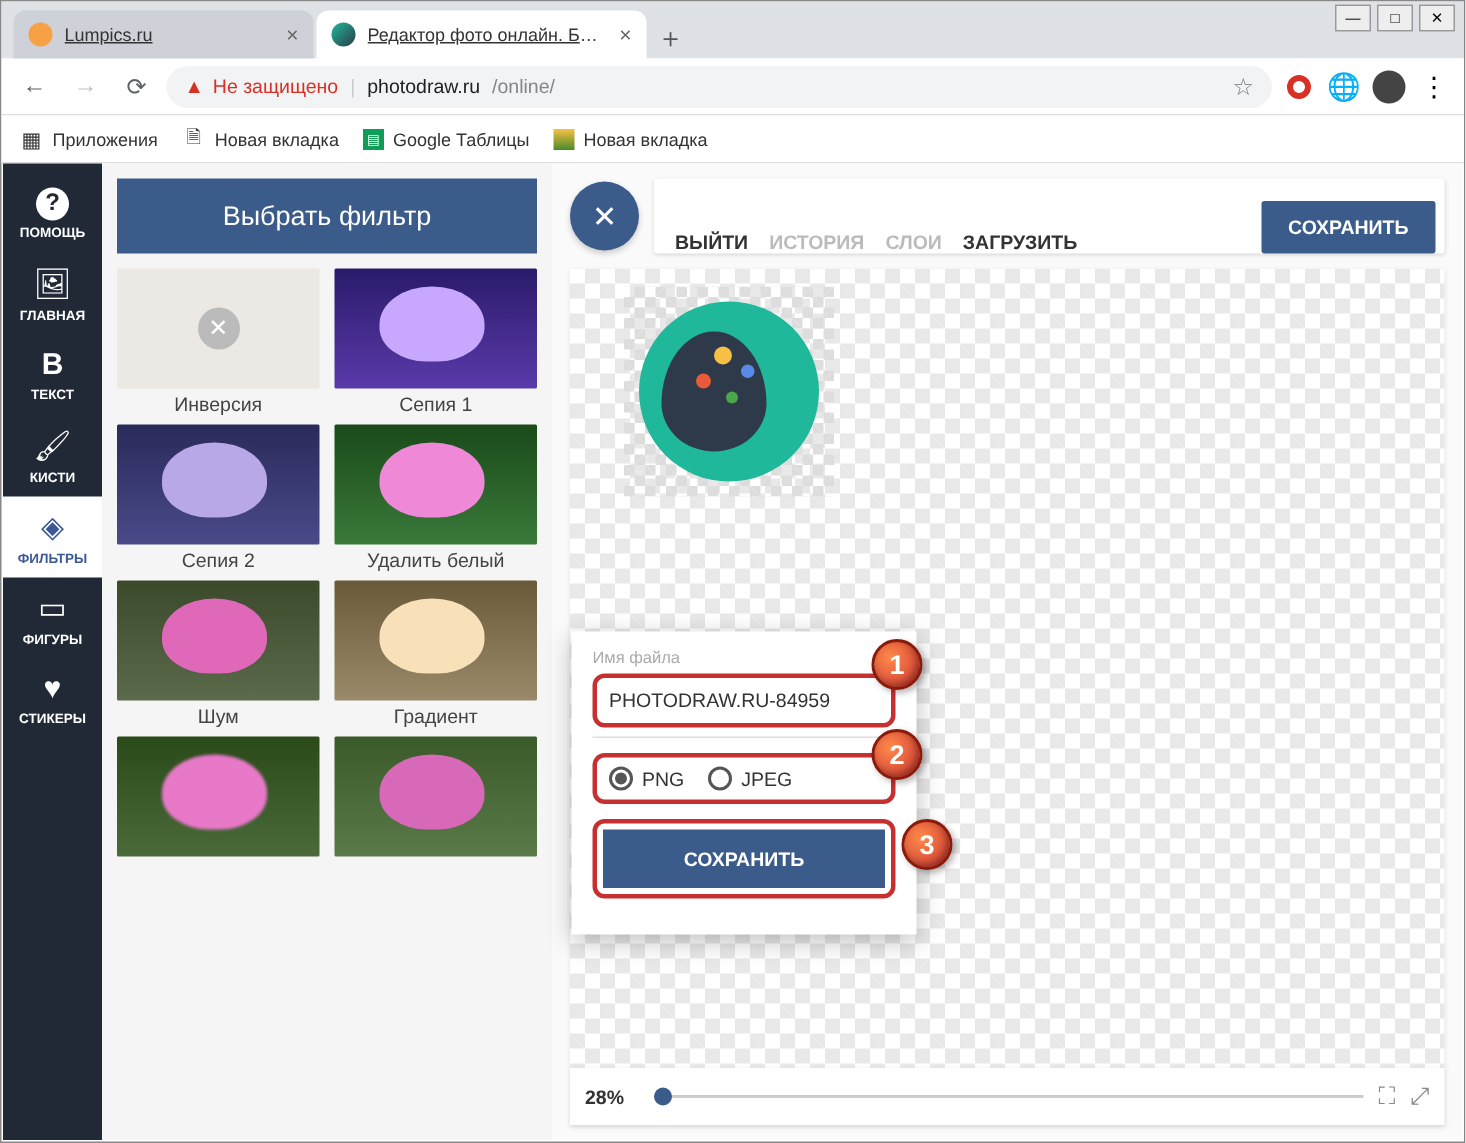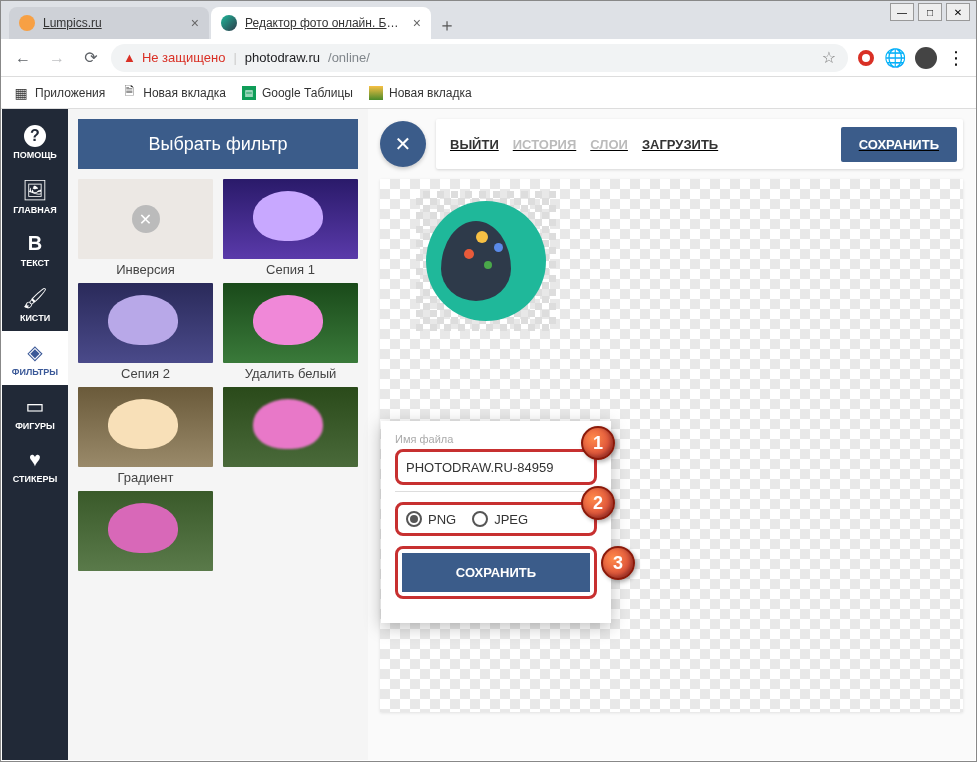--- a/index.html
+++ b/index.html
@@ -39,21 +39,21 @@
 .filters-panel { width: 300px; background: #f5f5f5; overflow: hidden; }
 .panel-header { height: 50px; background: #3b5c8a; color: #fff; display: flex; align-items: center; justify-content: center; font-size: 18px; font-weight: 400; margin: 10px 10px 0 10px; }
 .filter-grid { padding: 10px; display: grid; grid-template-columns: 1fr 1fr; gap: 6px 10px; }
 .filter-item { text-align: center; }
 .filter-thumb { width: 100%; height: 80px; background: #888; border-radius: 1px; position: relative; overflow: hidden; }
 .filter-label { font-size: 13px; color: #444; margin-top: 3px; }
 
 .canvas-area { flex: 1; position: relative; background: #fafafa; }
 .top-toolbar { position: absolute; top: 10px; left: 12px; right: 12px; height: 50px; display: flex; align-items: center; gap: 10px; }
 .close-circle { width: 46px; height: 46px; border-radius: 50%; background: #3b5c8a; color: #fff; display: flex; align-items: center; justify-content: center; font-size: 20px; cursor: pointer; box-shadow: 0 2px 4px rgba(0,0,0,0.2); }
-.toolbar-tabs { flex: 1; height: 50px; background: #fff; border-radius: 2px; box-shadow: 0 1px 3px rgba(0,0,0,0.15); display: flex; align-items: center; padding: 0 6px 0 14px; gap: 14px; text-decoration: underline; }
+.toolbar-tabs { flex: 1; height: 50px; background: #fff; border-radius: 2px; box-shadow: 0 1px 3px rgba(0,0,0,0.15); display: flex; align-items: flex-end; padding: 0 6px 0 14px; gap: 14px; }
 .tb-tab { font-size: 13px; font-weight: 700; color: #bbb; cursor: pointer; }
 .tb-tab.dark { color: #333; }
 .save-btn { background: #3b5c8a; color: #fff; padding: 10px 18px; font-size: 13px; font-weight: 700; cursor: pointer; border-radius: 2px; margin-left: auto; }
 
 .canvas-checker { position: absolute; top: 70px; left: 12px; right: 12px; bottom: 48px; background: #fff; background-image: linear-gradient(45deg,#e8e8e8 25%,transparent 25%),linear-gradient(-45deg,#e8e8e8 25%,transparent 25%),linear-gradient(45deg,transparent 75%,#e8e8e8 75%),linear-gradient(-45deg,transparent 75%,#e8e8e8 75%); background-size: 20px 20px; background-position: 0 0,0 10px,10px -10px,-10px 0; box-shadow: 0 1px 3px rgba(0,0,0,0.1); }
 .canvas-img { position: absolute; top: 12px; left: 36px; width: 140px; height: 140px; background-image: linear-gradient(45deg,#ddd 25%,transparent 25%),linear-gradient(-45deg,#ddd 25%,transparent 25%),linear-gradient(45deg,transparent 75%,#ddd 75%),linear-gradient(-45deg,transparent 75%,#ddd 75%); background-size: 14px 14px; background-position: 0 0,0 7px,7px -7px,-7px 0; display: flex; align-items: center; justify-content: center; }
 .palette-circle { width: 120px; height: 120px; border-radius: 50%; background: #1fb89a; position: relative; }
 .palette-dark { position: absolute; width: 70px; height: 80px; background: #2e3a4a; border-radius: 50% 50% 50% 50% / 60% 60% 40% 40%; top: 20px; left: 15px; }
 
 .zoom-bar { position: absolute; bottom: 10px; left: 12px; right: 12px; height: 38px; background: #fff; box-shadow: 0 1px 3px rgba(0,0,0,0.15); display: flex; align-items: center; padding: 0 10px; gap: 10px; }
@@ -194,20 +194,26 @@
             </div>
             <div class="filter-label">Сепия 2</div>
           </div>
         <div class="filter-item">
             <div class="filter-thumb" style="background:linear-gradient(#1a4a1a,#3a7a3a)">
               <div class="petals" style="background:#f088d8"></div>
             </div>
             <div class="filter-label">Удалить белый</div>
           </div>
         <div class="filter-item">
+            <div class="filter-thumb" style="background:linear-gradient(#3a4a2a,#5a6a4a)">
+              <div class="petals" style="background:#e068b8"></div>
+            </div>
+            <div class="filter-label">Шум</div>
+          </div>
+        <div class="filter-item">
             <div class="filter-thumb" style="background:linear-gradient(#6a5a3a,#9a8a6a)">
               <div class="petals" style="background:#f8e0b8"></div>
             </div>
             <div class="filter-label">Градиент</div>
           </div>
         <div class="filter-item">
             <div class="filter-thumb" style="background:linear-gradient(#2a4a1a,#4a6a3a)">
               <div class="petals" style="background:#e878c8;filter:blur(1px)"></div>
             </div>
           </div>
@@ -238,20 +244,28 @@
           <div class="palette-circle">
             <div class="palette-dark"></div>
             <span style="position:absolute;top:30px;left:50px;width:12px;height:12px;border-radius:50%;background:#f7c044"></span>
             <span style="position:absolute;top:48px;left:38px;width:10px;height:10px;border-radius:50%;background:#e85a3a"></span>
             <span style="position:absolute;top:60px;left:58px;width:8px;height:8px;border-radius:50%;background:#4aa84a"></span>
             <span style="position:absolute;top:42px;left:68px;width:9px;height:9px;border-radius:50%;background:#5a8ae8"></span>
           </div>
         </div>
       </div>
 
+      <div class="zoom-bar">
+        <span class="zoom-val">28%</span>
+        <div class="zoom-slider">
+            <div class="zoom-handle"></div>
+          </div>
+        <span style="color:#888">⛶</span>
+        <span style="color:#888">⤢</span>
+      </div>
     </div>
   </div>
 
   <div class="save-popup">
     <div class="popup-label">Имя файла</div>
     <div class="highlight-box">
       <input class="filename-input" value="PHOTODRAW.RU-84959" style="">
     </div>
     <div style="border-bottom:1px solid #ddd;margin:-4px 0 10px 0"></div>
     <div class="highlight-box">

